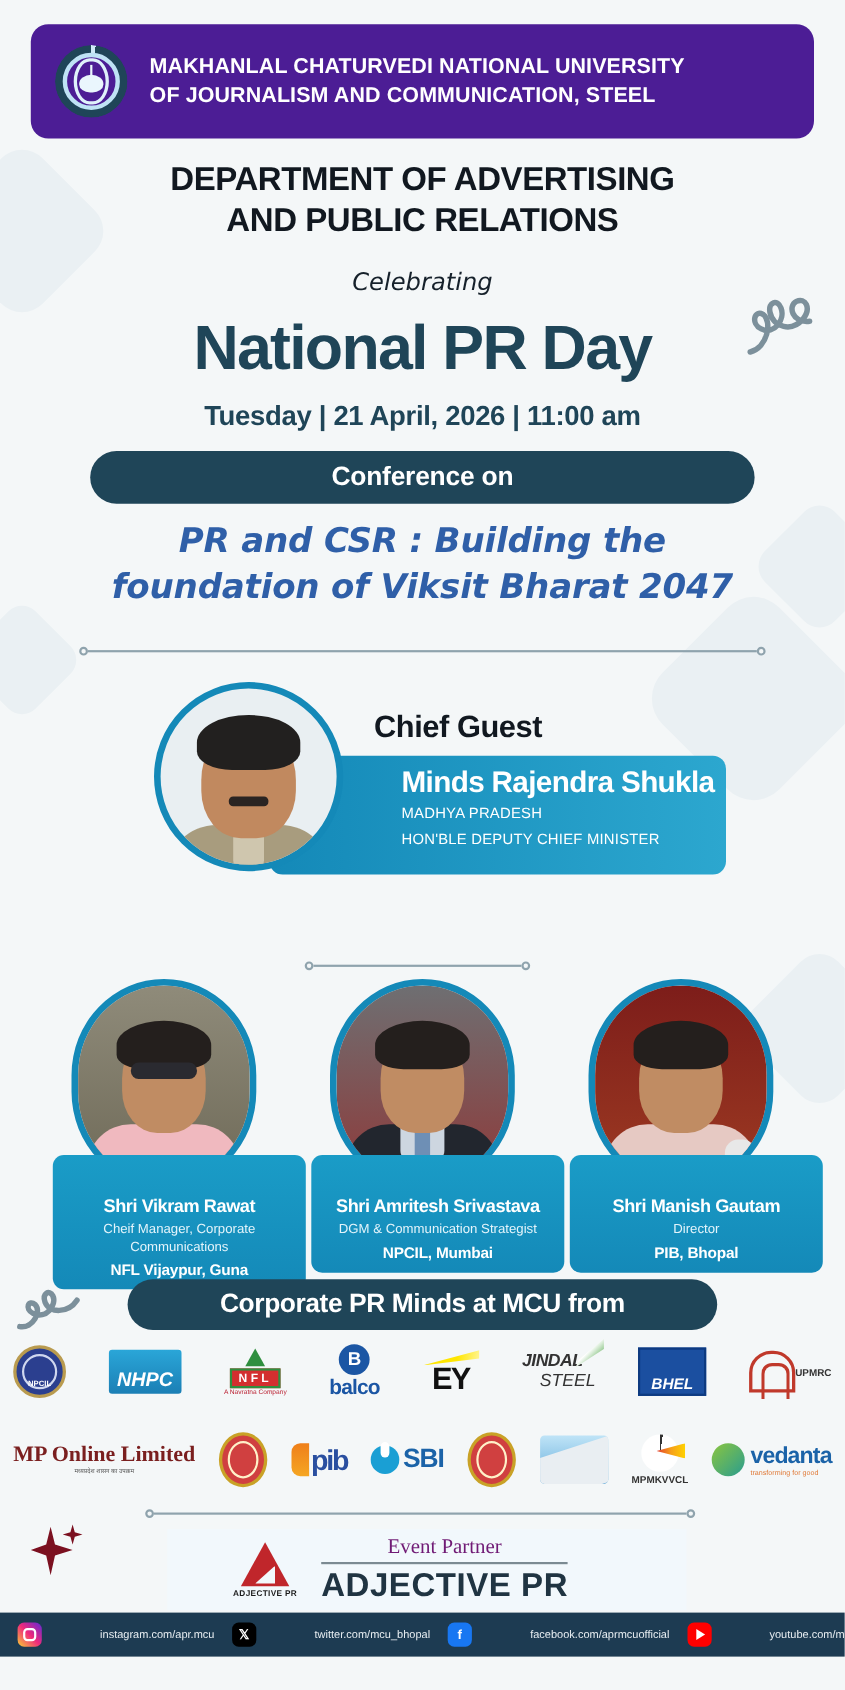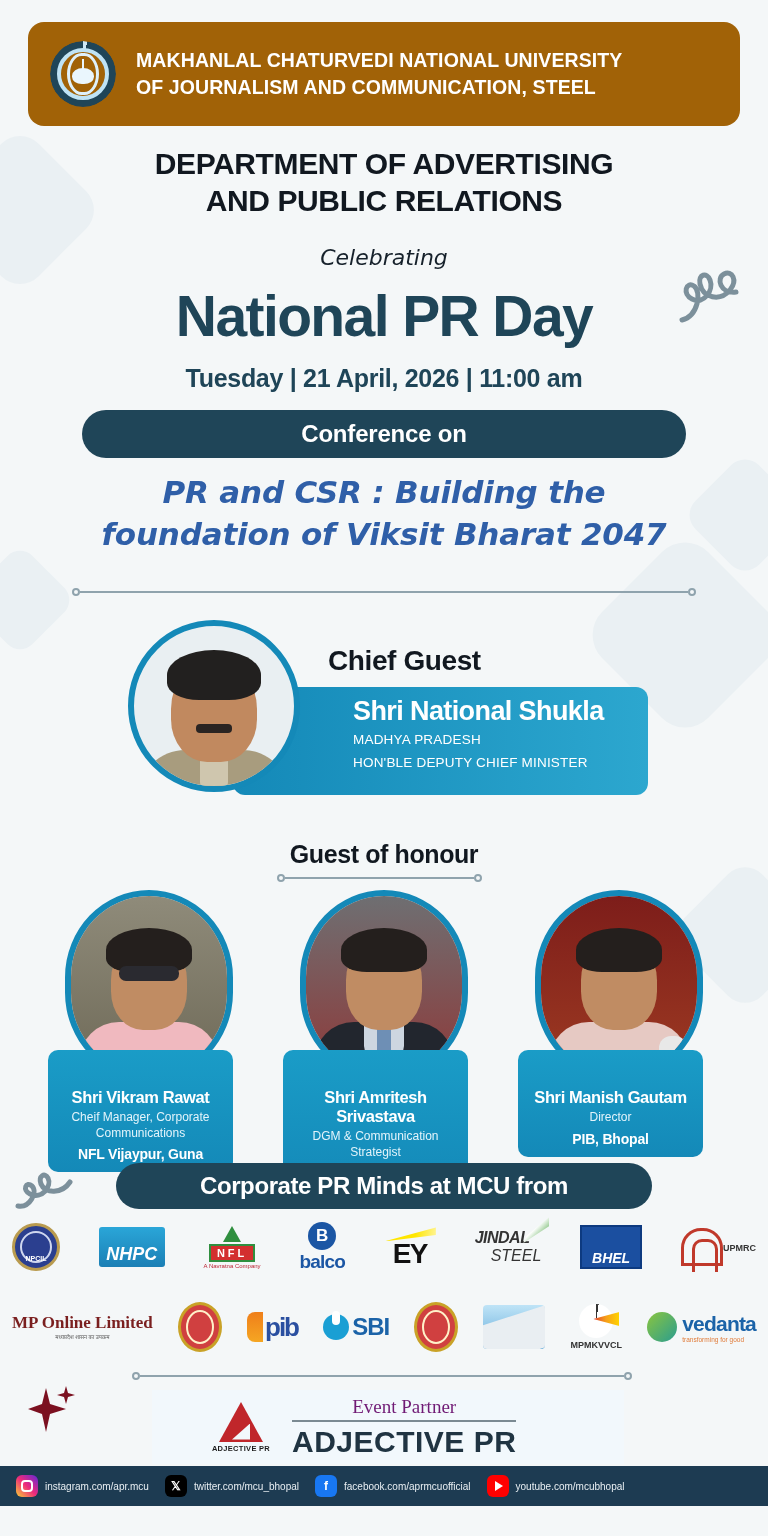--- a/index.html
+++ b/index.html
@@ -16,21 +16,21 @@
   .bg-diamond { position:absolute; background:#eaf0f3; transform:rotate(45deg); border-radius:22%; z-index:0; }
   .bgd1 { width:120px; height:120px; left:-40px; top:150px; }
   .bgd2 { width:90px;  height:90px;  left:700px; top:470px; }
   .bgd3 { width:150px; height:150px; left:610px; top:560px; }
   .bgd4 { width:80px;  height:80px;  left:-20px; top:560px; }
   .bgd5 { width:110px; height:110px; left:690px; top:880px; }
 
   
   .header {
     position:absolute; left:28px; top:22px; width:712px; height:104px;
-    background:#a16207; border-radius:16px;
+    background:#4c1d95; border-radius:16px;
     display:flex; align-items:center; padding:0 22px; z-index:3;
   }
   .uni-emblem { width:66px; height:66px; flex:0 0 66px; position:relative; }
   .uni-emblem .cog { position:absolute; inset:0; border-radius:50%;
      background:conic-gradient(#cfe9f7 0 7deg,#1f4558 7deg 14deg);
      -webkit-mask:radial-gradient(circle, transparent 0 54%, #000 54%);
              mask:radial-gradient(circle, transparent 0 54%, #000 54%); }
   .uni-emblem .ring { position:absolute; inset:7px; border-radius:50%; border:4px solid #bfe3f5; }
   .uni-emblem .oval { position:absolute; left:17px; top:12px; width:32px; height:42px;
      border:3px solid #dff1fb; border-radius:50%/55%; }
@@ -66,21 +66,21 @@
      font-family:"DejaVu Sans", sans-serif; letter-spacing:-.2px; z-index:3; }
 
   
   .divider { position:absolute; display:flex; align-items:center; z-index:3; }
   .divider .line { flex:1; height:2px; background:#8fa3ad; }
   .divider .dot { width:8px; height:8px; border-radius:50%; border:2px solid #8fa3ad; background:#f4f7f8; flex:0 0 8px; }
   .div-theme { left:72px; width:624px; top:588px; }
   .div-goh   { left:277px; width:205px; top:874px; }
 
   
-  .cg-wrap { position:absolute; left:128px; top:615px; width:520px; height:205px; z-index:3; }
+  .cg-wrap { position:absolute; left:140px; top:615px; width:520px; height:205px; z-index:3; }
   .cg-card { position:absolute; left:105px; top:72px; width:415px; height:108px;
      background:linear-gradient(90deg,#1489b8,#2ca7cf); border-radius:12px;
      padding:10px 0 0 120px; color:#fff; }
   .cg-title { position:absolute; left:200px; top:30px; color:#111820;
      font-weight:bold; font-size:28px; letter-spacing:-.4px; }
   .cg-name { font-weight:bold; font-size:27px; letter-spacing:-.6px; line-height:1.1; }
   .cg-role { font-size:13.5px; line-height:1.5; letter-spacing:.2px; margin-top:3px; }
   .cg-photo { position:absolute; left:0; top:5px; width:172px; height:172px; border-radius:50%;
      border:6px solid #1489b8; overflow:hidden; background:#e9eff2; }
   .cg-photo .face { position:absolute; left:50%; top:34px; width:86px; height:102px;
@@ -95,21 +95,21 @@
      margin-left:-14px; background:#cfc6ae; border-radius:0 0 8px 8px; }
 
   
   .goh-title { position:absolute; left:0; right:0; top:840px; text-align:center;
      color:#111820; font-weight:bold; font-size:25px; letter-spacing:-.4px; z-index:3; }
   .goh-row { position:absolute; left:48px; top:890px; width:672px; height:255px;
      display:flex; justify-content:space-between; z-index:3; }
   .goh { position:relative; width:202px; }
   .goh .oval { position:absolute; left:50%; margin-left:-84px; top:0; width:168px; height:190px;
      border-radius:50%/46%; border:6px solid #1489b8; overflow:hidden; background:#dde5e9; }
-  .goh .card { position:absolute; left:0; top:160px; width:185px;
+  .goh .card { position:absolute; left:0; top:160px; width:230px;
      background:linear-gradient(180deg,#1a9cc7,#1489b8); border-radius:10px;
      padding:38px 6px 10px; text-align:center; color:#fff; }
   .goh .gname { font-weight:bold; font-size:16.5px; letter-spacing:-.4px; line-height:1.15; }
   .goh .grole { font-size:12px; line-height:1.3; margin-top:3px; color:#e3f4fb; }
   .goh .gorg  { font-weight:bold; font-size:14px; margin-top:5px; letter-spacing:-.2px; }
   
   .oval .bgf  { position:absolute; inset:0; }
   .oval .head { position:absolute; left:50%; margin-left:-38px; top:42px; width:76px; height:92px;
      background:#c08c63; border-radius:46% 46% 42% 42%; }
   .oval .hair { position:absolute; left:50%; margin-left:-43px; top:32px; width:86px; height:44px;
@@ -172,21 +172,21 @@
      clip-path:polygon(100% 0,100% 35%,0 100%,12% 72%); }
   .lg-bhel { width:62px; height:44px; background:#1b4fa0; border:2px solid #0d3a80;
      color:#fff; font-weight:bold; font-style:italic; font-size:14px;
      display:flex; align-items:flex-end; justify-content:center; padding-bottom:1px; }
   .lg-upmrc { display:flex; flex-direction:row; align-items:center; }
   .lg-upmrc .arch { width:42px; height:38px; border:3px solid #c0392b;
      border-radius:20px 20px 0 0; position:relative; }
   .lg-upmrc .arch:after { content:""; position:absolute; left:50%; margin-left:-10px; top:8px;
      width:20px; height:30px; border:3px solid #c0392b; border-bottom:none; border-radius:10px 10px 0 0; }
   .lg-mponline { text-align:center; }
-  .lg-mponline .t1 { font-family:"Liberation Serif", serif; font-size:17px; color:#7a1f1f; font-weight:bold; }
+  .lg-mponline .t1 { font-family:"Liberation Serif", serif; font-size:20px; color:#7a1f1f; font-weight:bold; }
   .lg-mponline .t2 { font-size:5.5px; color:#555; line-height:1.3; margin-top:1px; }
   .lg-seal { width:44px; height:50px; border-radius:50%; border:3px solid #c9a227;
      background:#d04040; position:relative; }
   .lg-seal .in { position:absolute; inset:5px; border-radius:50%; border:2px solid #fff1c9; }
   .lg-pib { display:flex; align-items:center; }
   .lg-pib .p { font-weight:bold; font-size:26px; color:#2a4fa0; letter-spacing:-2px; }
   .lg-pib .swirl { width:16px; height:30px; background:linear-gradient(180deg,#ef7f1a,#f5a623);
      border-radius:8px 0 0 8px; margin-right:2px; }
   .lg-sbi { display:flex; align-items:center; }
   .lg-sbi .k { width:26px;height:26px;border-radius:50%;background:#1a9fd4;position:relative;margin-right:3px; }
@@ -222,21 +222,21 @@
   .partner-text .ep { font-family:"Liberation Serif", serif; font-size:19px; color:#701a75;
      border-bottom:2px solid #7b8a92; padding-bottom:2px; text-align:center; }
   .partner-text .apr { font-weight:bold; font-size:30px; color:#203442; letter-spacing:.5px;
      margin-top:3px; }
 
   .sparkle { position:absolute; left:26px; top:1384px; z-index:4; }
 
   
   .footer { position:absolute; left:0; top:1466px; width:768px; height:40px;
      background:#1d3b52; display:flex; align-items:center; z-index:4; }
-  .social { display:flex; align-items:center; margin-left:16px; }
+  .social { display:flex; align-items:center; margin-left:16px;gap:46px; }
   .social .ic { width:22px; height:22px; border-radius:6px; flex:0 0 22px;
      display:flex; align-items:center; justify-content:center; color:#fff; font-weight:bold; font-size:12px; }
   .ic-ig { background:linear-gradient(45deg,#f9ce34,#ee2a7b,#6228d7); }
   .ic-ig .sq { width:12px;height:12px;border:2px solid #fff;border-radius:4px; }
   .ic-x  { background:#000; border-radius:50%; }
   .ic-fb { background:#1877f2; }
   .ic-yt { background:#ff0000; border-radius:5px; }
   .ic-yt .tri { width:0;height:0;border-left:8px solid #fff;border-top:5px solid transparent;border-bottom:5px solid transparent;margin-left:2px; }
   .social .handle { color:#e8eef2; font-size:10px; margin-left:7px; white-space:nowrap; }
 </style>
@@ -286,34 +286,33 @@
   </div>
   <div class="divider div-theme">
     <div class="dot"></div>
       <div class="line"></div>
       <div class="dot"></div>
   </div>
 
   <div class="cg-wrap">
     <div class="cg-title">Chief Guest</div>
     <div class="cg-card">
-      <div class="cg-name">Shri National Shukla</div>
+      <div class="cg-name">Minds Rajendra Shukla</div>
       <div class="cg-role">MADHYA PRADESH</div>
       <div class="cg-role">HON'BLE DEPUTY CHIEF MINISTER</div>
     </div>
     <div class="cg-photo">
       <div class="body"></div>
         <div class="collar"></div>
       <div class="face"></div>
         <div class="hair"></div>
         <div class="mous"></div>
     </div>
   </div>
 
-  <div class="goh-title">Guest of honour</div>
   <div class="divider div-goh">
     <div class="dot"></div>
       <div class="line"></div>
       <div class="dot"></div>
   </div>
   <div class="goh-row">
 
     <div class="goh">
       <div class="oval g1">
         <div class="bgf"></div>

